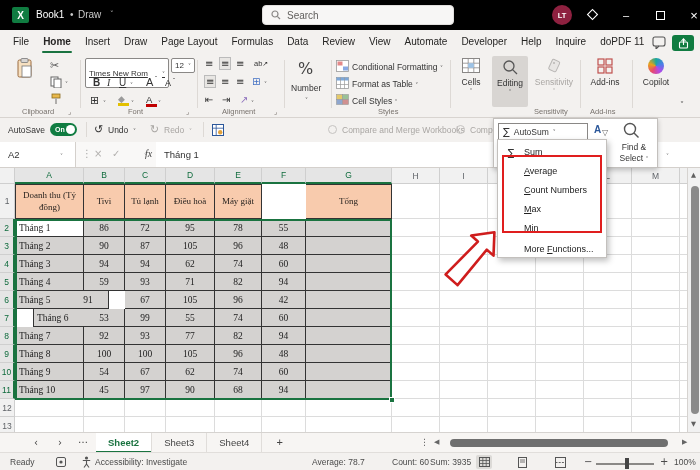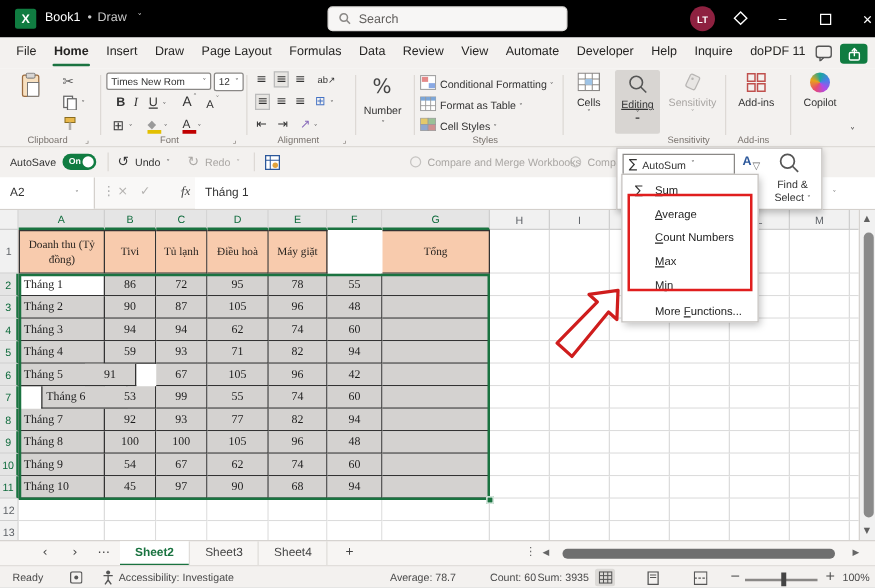--- a/index.html
+++ b/index.html
@@ -38,21 +38,21 @@
   .ribbon { position:absolute; left:0; top:55px; width:700px; height:63px; background:#f3f1ef; border-bottom:1px solid #d8d4d0; font-size:8.5px; color:#333; }
   .ribbon .sep { position:absolute; top:5px; width:1px; height:48px; background:#ddd9d5; }
   .glabel { position:absolute; top:52px; font-size:7.5px; color:#79736e; }
   .launch { position:absolute; top:53px; font-size:7px; color:#79736e; }
   .rtext { position:absolute; white-space:nowrap; }
   .chev { font-size:6px; color:#555; }
   .gray { color:#a9a6a3 !important; }
   .fontbox { position:absolute; background:#fff; border:1px solid #8a8886; border-radius:2px; font-size:8px; color:#333;
              display:flex; align-items:center; justify-content:space-between; padding:0 3px; }
   .bigbtn { position:absolute; display:flex; flex-direction:column; align-items:center; width:36px; }
-  .pressed { background:#d8d5d2; border-radius:2px;text-decoration:underline; }
+  .pressed { background:#d8d5d2; border-radius:2px; }
   .colorbar { display:block; width:11px; height:3px; margin-top:-1px; }
 
   
   .qat { position:absolute; left:0; top:118px; width:700px; height:24px; background:#f3f1ef; font-size:8.5px; color:#333; }
   .toggle { position:absolute; left:50px; top:5px; width:27px; height:13px; background:#107C41; border-radius:7px; }
   .toggle .on { position:absolute; left:5px; top:2.5px; color:#fff; font-size:7px; font-weight:bold; }
   .toggle .knob { position:absolute; right:2px; top:2px; width:9px; height:9px; background:#fff; border-radius:50%; }
   .qsep { position:absolute; top:4px; width:1px; height:15px; background:#ddd9d5; }
 
   
@@ -192,21 +192,21 @@
       </svg>
     <span class="rtext chev sym" style="left:65px;top:25px;">˅</span>
     <svg class="abs" style="left:50px;top:38px;" width="12" height="12" viewBox="0 0 12 12">
         <rect x="2" y="1" width="8" height="4" fill="#e8b84b" stroke="#8a6d1f" stroke-width="0.8"></rect>
         <rect x="5" y="5" width="2" height="6" fill="#b0aeac"></rect>
       </svg>
     <div class="sep" style="left:80px;"></div>
     <span class="glabel" style="left:22px;">Clipboard</span>
     <span class="launch sym" style="left:68px;">⌟</span>
 
-    <div class="fontbox" style="left:85px;top:3px;width:84px;height:14px;">
+    <div class="fontbox" style="left:85px;top:3px;width:84px;height:30px;text-decoration:underline;">
       <span>Times New Rom</span>
       <span class="chev sym">˅</span>
     </div>
     <div class="fontbox" style="left:171px;top:3px;width:24px;height:15px;">
       <span>12</span>
       <span class="chev sym">˅</span>
     </div>
     <span class="rtext" style="left:93px;top:22px;font-weight:bold;font-size:10px;">B</span>
     <span class="rtext serif" style="left:107px;top:22px;font-style:italic;font-size:10px;">I</span>
     <span class="rtext" style="left:119px;top:22px;text-decoration:underline;font-size:10px;">U</span>

